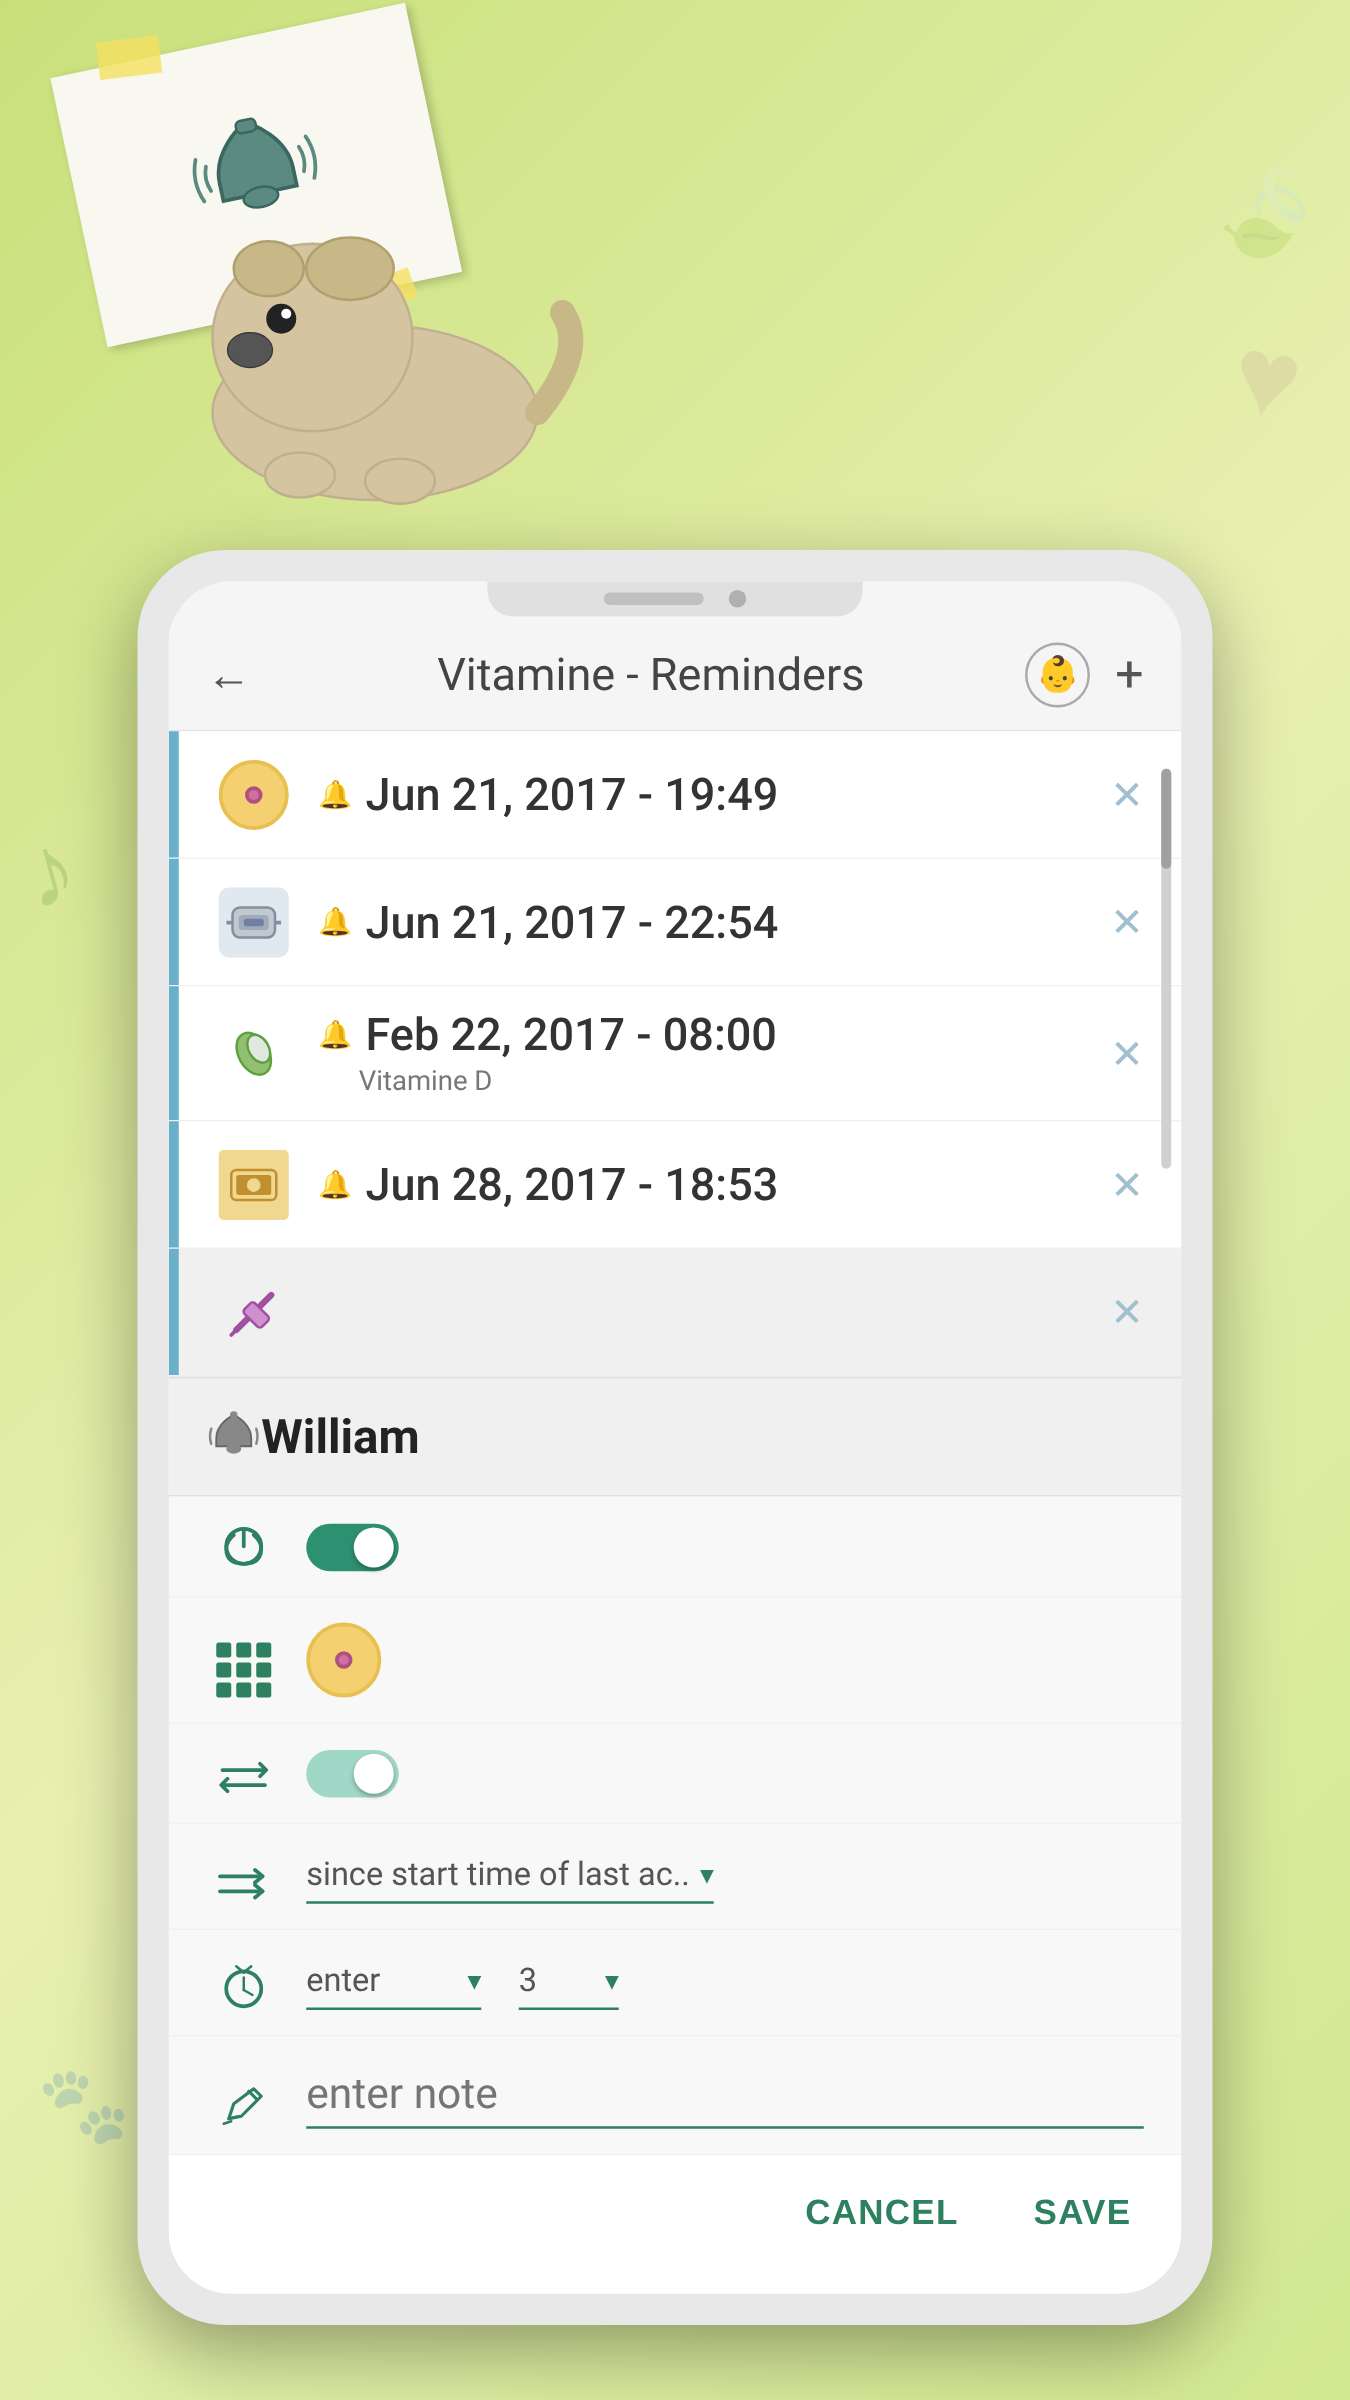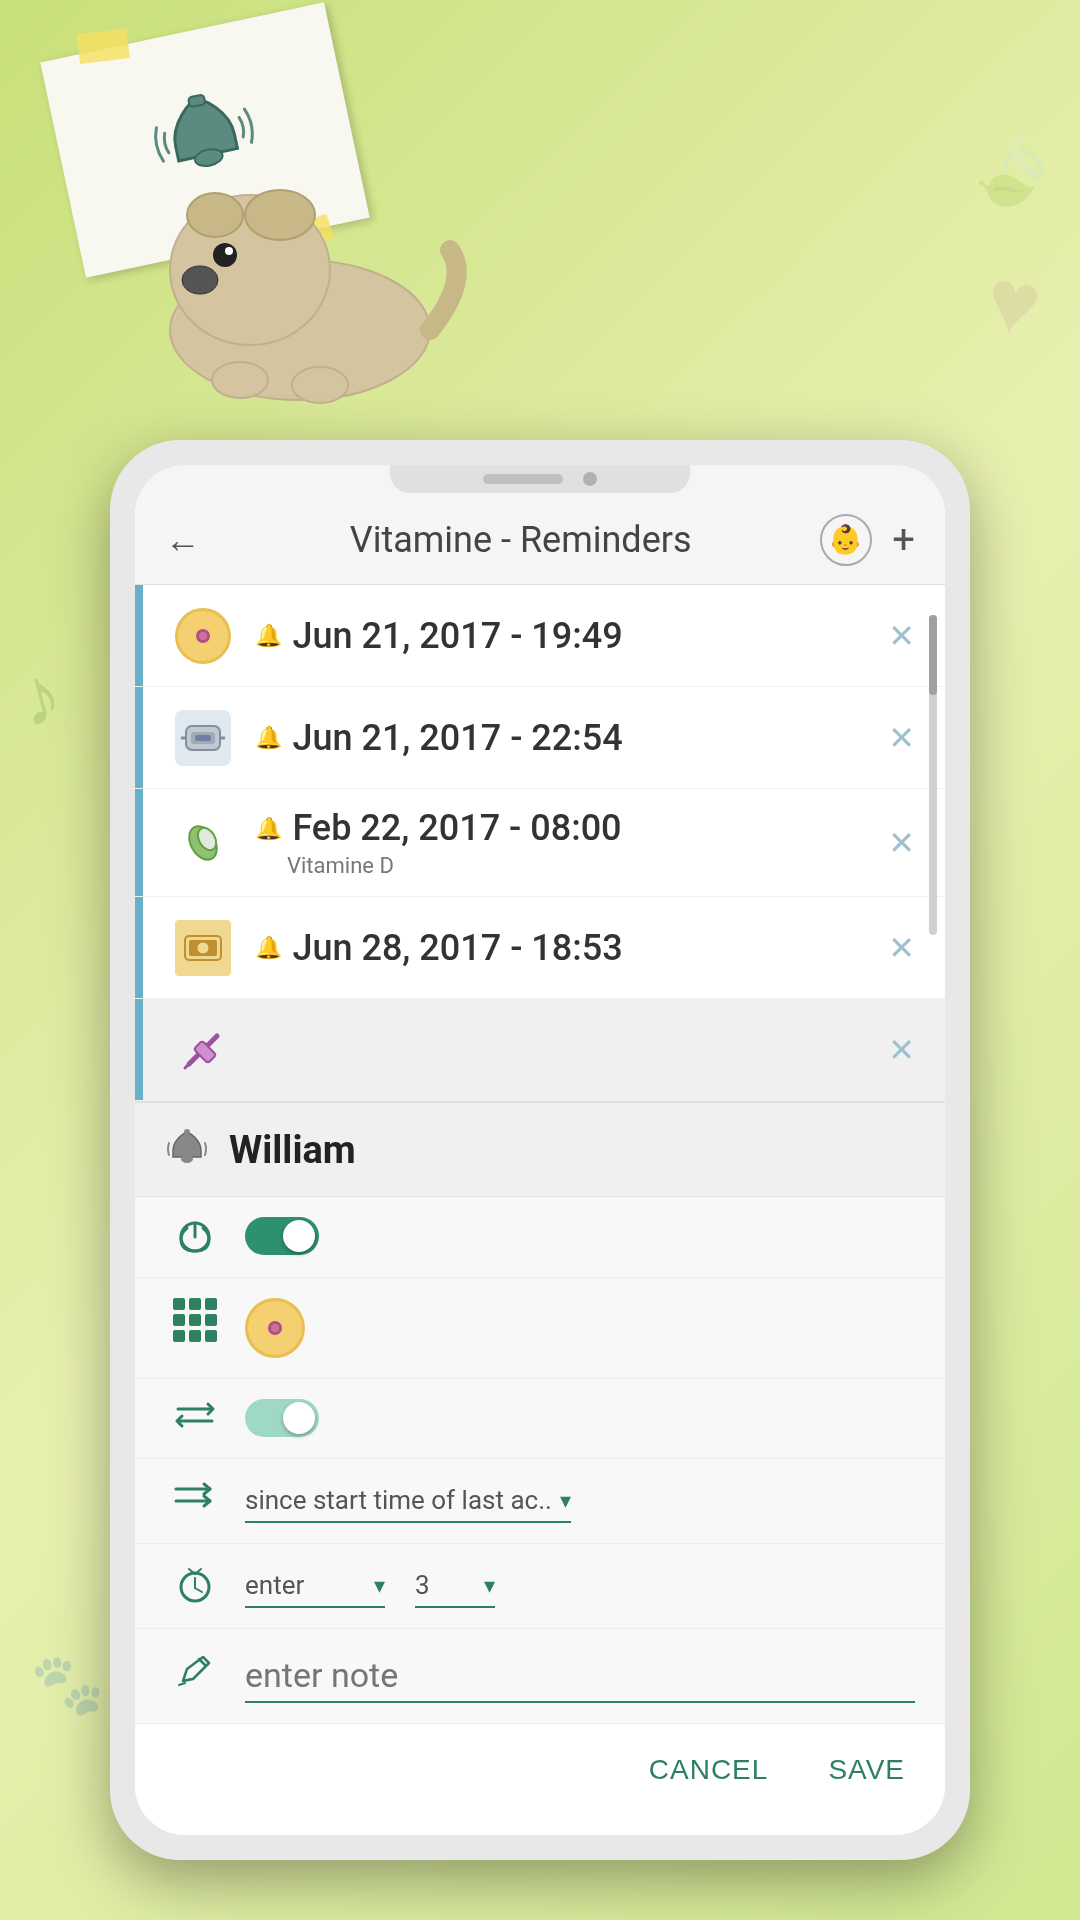--- a/index.html
+++ b/index.html
@@ -306,36 +306,35 @@
     .detail-panel {
       background: #f8f8f8;
       border-top: 2px solid #e0e0e0;
     }
 
     .detail-header {
       display: flex;
       align-items: center;
       padding: 22px 30px;
       background: #f0f0f0;
-      gap: 20px;
       border-bottom: 1px solid #e0e0e0;
     }
     .detail-bell {
       font-size: 36px;
       color: #888;
     }
     .detail-name {
       font-size: 38px;
       font-weight: 700;
       color: #222;
     }
 
     .detail-row {
       display: flex;
-      align-items: flex-start;
+      align-items: flex-end;
       padding: 20px 30px;
       border-bottom: 1px solid #efefef;
       min-height: 80px;
     }
 
     .detail-icon {
       width: 60px;
       display: flex;
       align-items: center;
       justify-content: center;
@@ -447,21 +446,21 @@
     
     .action-buttons {
       display: flex;
       justify-content: flex-end;
       padding: 20px 30px;
       gap: 40px;
       background: #fff;
     }
     .action-btn {
       font-size: 28px;
-      font-weight: 400;
+      font-weight: 700;
       letter-spacing: 1px;
       cursor: pointer;
       padding: 10px 10px;
       color: #2d8060;
       background: transparent;
       border: none;
       text-transform: uppercase;
     }
 
     

